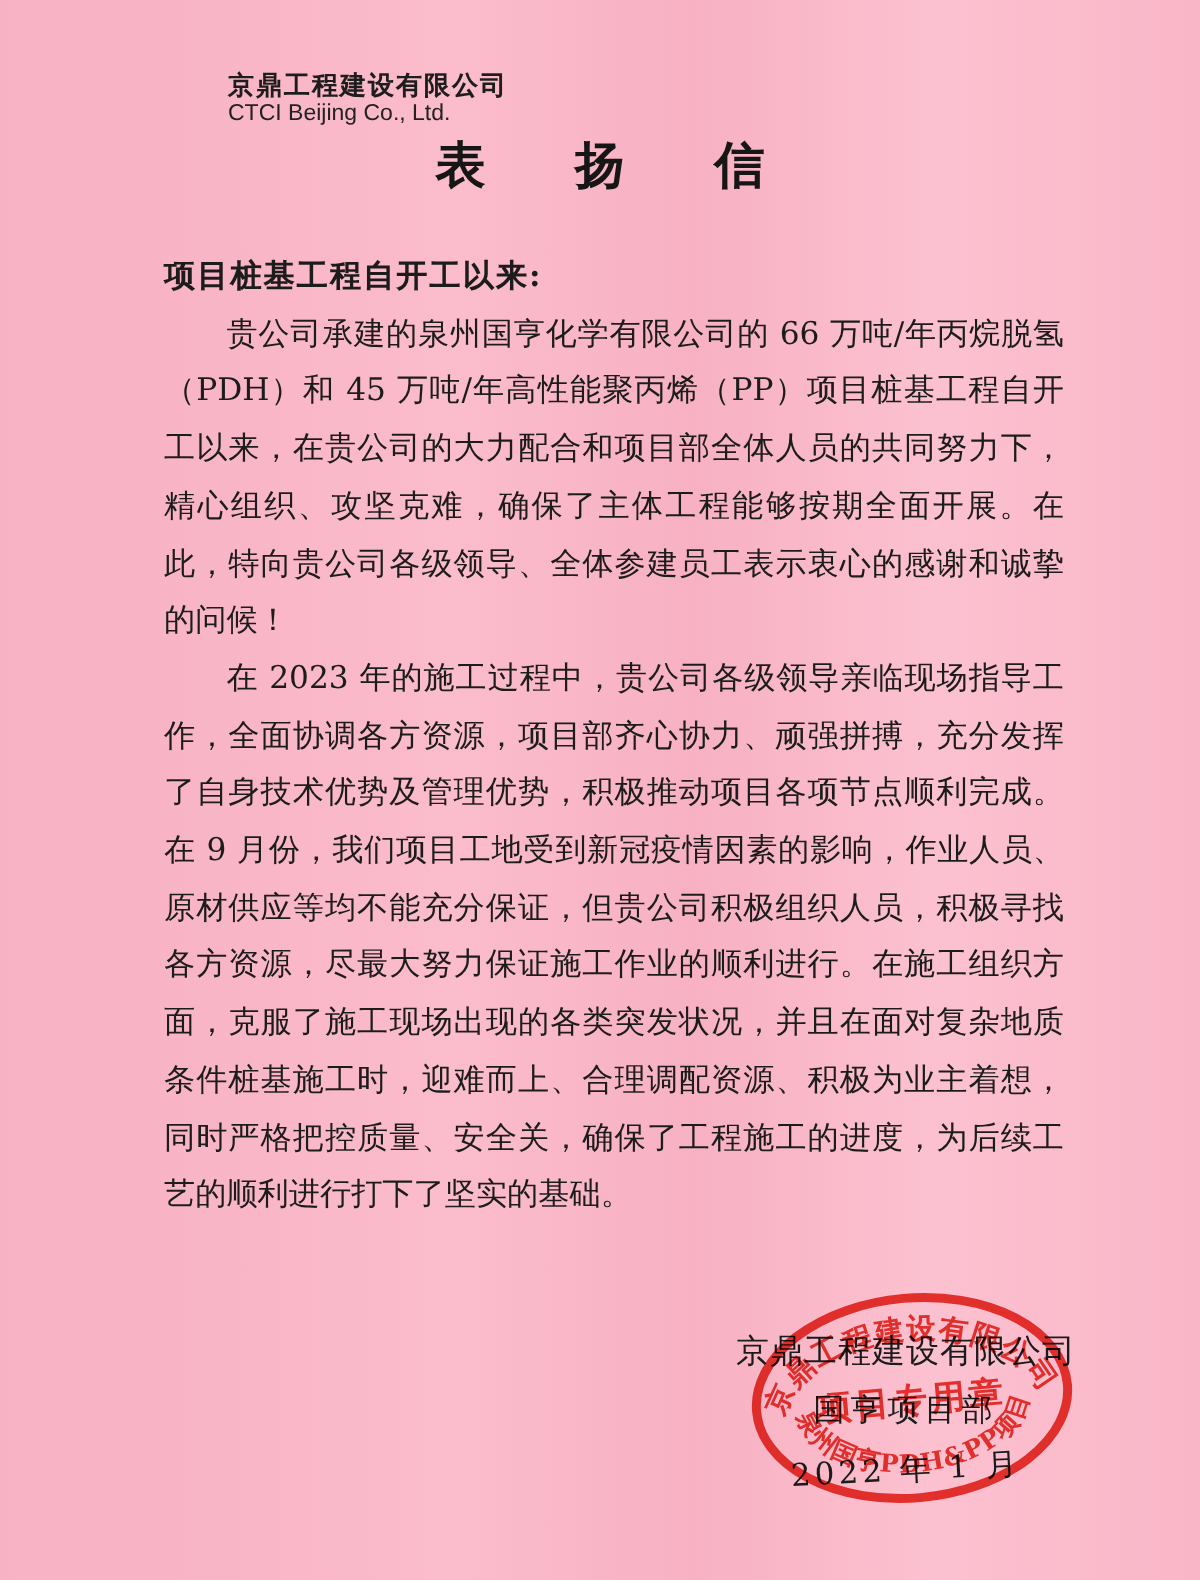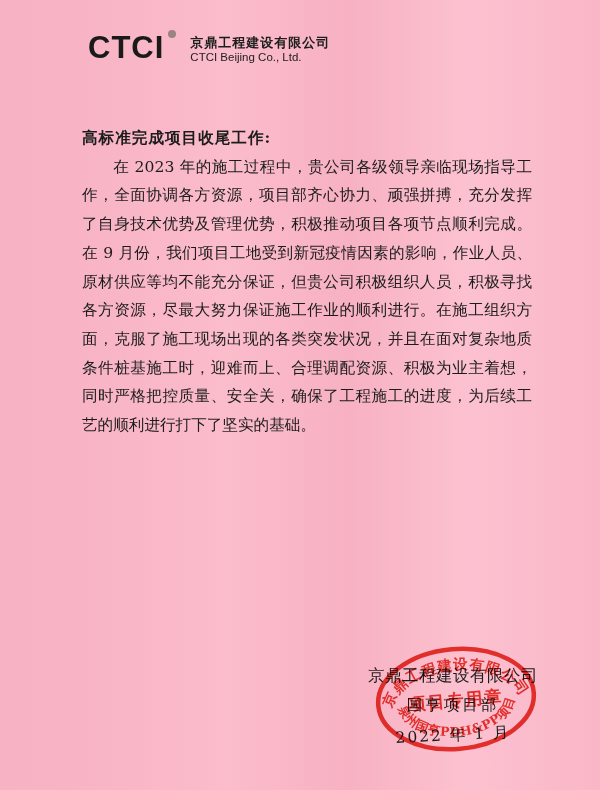--- a/index.html
+++ b/index.html
@@ -52,33 +52,31 @@
     transform:rotate(-5deg);
     mix-blend-mode:multiply;opacity:.88;
   }
 </style>
 </head>
 <body>
 
 <div class="paper">
 
   <div class="letterhead">
-    <div class="logo-wrap">
-      <span class="logo-text">CTCI</span>
-      <span class="logo-dot"></span>
-    </div>
     <div class="company-block">
       <div class="company-cn">京鼎工程建设有限公司</div>
       <div class="company-en">CTCI Beijing Co., Ltd.</div>
     </div>
   </div>
 
+  <div class="title">表 扬 信</div>
 
   <div class="letter-body">
-    <p class="addressee">高标准完成项目收尾工作:</p>
+    <p class="addressee">项目桩基工程自开工以来:</p>
+    <p class="para">贵公司承建的泉州国亨化学有限公司的 66 万吨/年丙烷脱氢（PDH）和 45 万吨/年高性能聚丙烯（PP）项目桩基工程自开工以来，在贵公司的大力配合和项目部全体人员的共同努力下，精心组织、攻坚克难，确保了主体工程能够按期全面开展。在此，特向贵公司各级领导、全体参建员工表示衷心的感谢和诚挚的问候！</p>
     <p class="para">在 2023 年的施工过程中，贵公司各级领导亲临现场指导工作，全面协调各方资源，项目部齐心协力、顽强拼搏，充分发挥了自身技术优势及管理优势，积极推动项目各项节点顺利完成。在 9 月份，我们项目工地受到新冠疫情因素的影响，作业人员、原材供应等均不能充分保证，但贵公司积极组织人员，积极寻找各方资源，尽最大努力保证施工作业的顺利进行。在施工组织方面，克服了施工现场出现的各类突发状况，并且在面对复杂地质条件桩基施工时，迎难而上、合理调配资源、积极为业主着想，同时严格把控质量、安全关，确保了工程施工的进度，为后续工艺的顺利进行打下了坚实的基础。</p>
   </div>
 
   <div class="signature">
     <div class="sig-company">京鼎工程建设有限公司</div>
     <div class="sig-dept">国亨项目部</div>
     <div class="sig-date">2022 年 1 月</div>
   </div>
 
   <svg class="stamp" viewBox="0 0 170 110" xmlns="http://www.w3.org/2000/svg">

